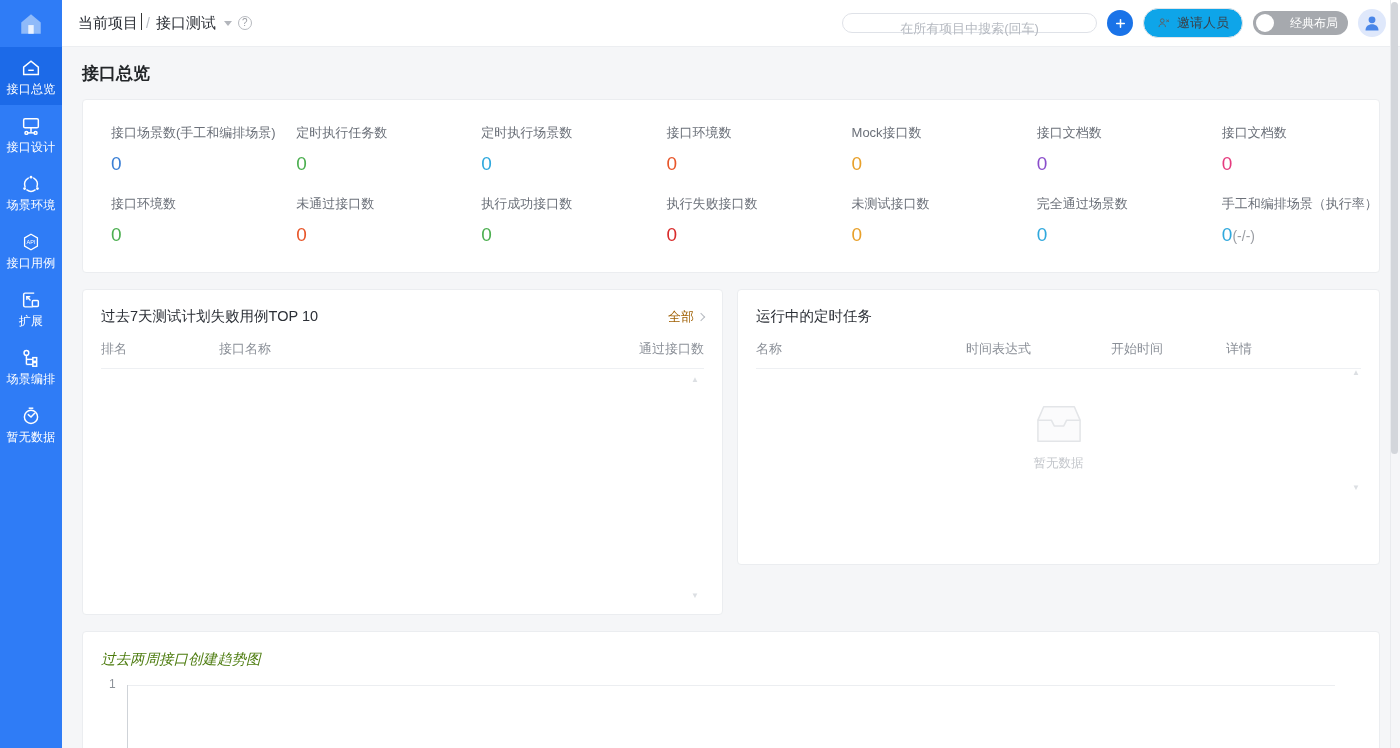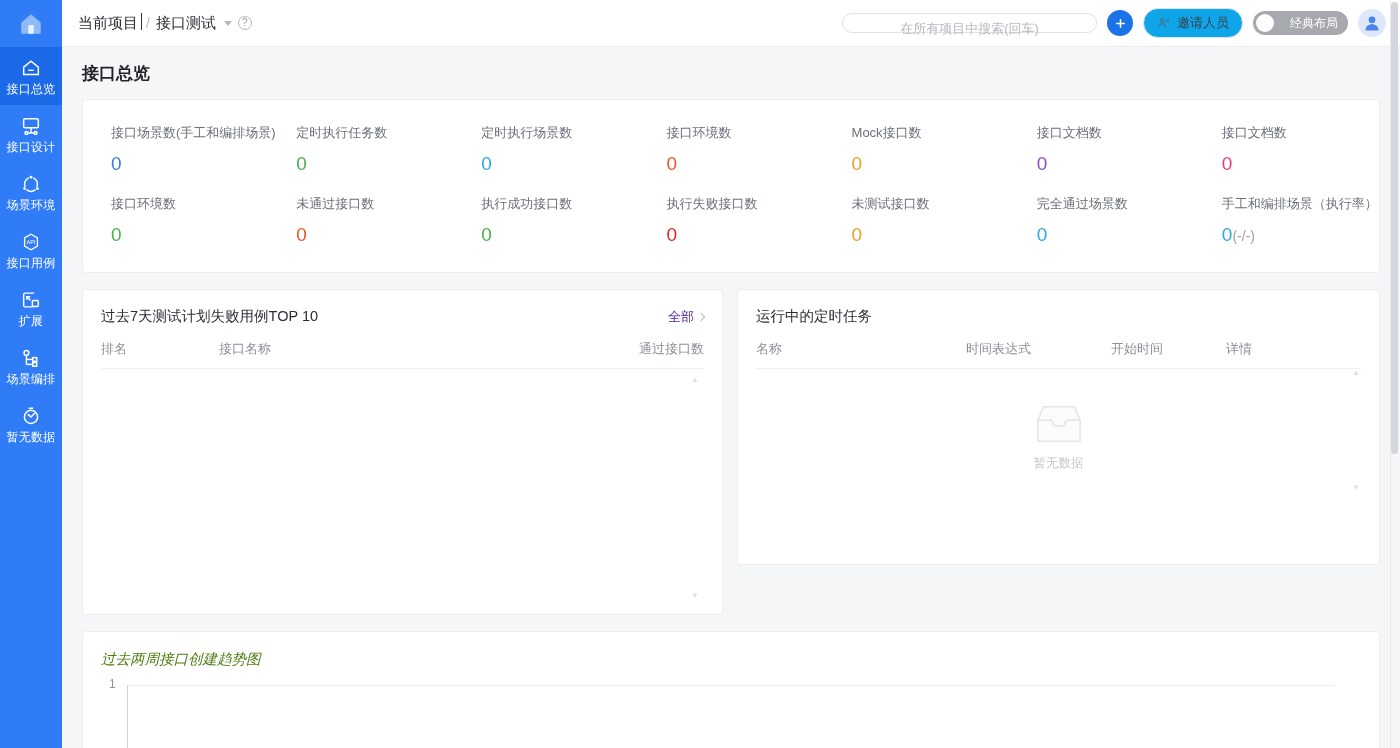--- a/index.html
+++ b/index.html
@@ -103,21 +103,21 @@
 
   
   .mid { display: flex; gap: 14px; margin-top: 16px; height: 326px; }
   .panel-left { flex: 0 0 641px; position: relative; overflow: hidden; }
   .panel-right { flex: 1 1 auto; position: relative; overflow: hidden; height: 276px; }
   .panel-head {
     display: flex; align-items: center; justify-content: space-between;
     padding: 17px 18px 0 18px;
   }
   .panel-title { font-size: 14.5px; color: #2b2f36; }
-  .all-link { display: flex; align-items: center; gap: 4px; font-size: 13px; color: #4c1d95; cursor: pointer; }
+  .all-link { display: flex; align-items: center; gap: 4px; font-size: 13px; color: #a16207; cursor: pointer; }
   .chev-r { width: 6px; height: 6px; border-top: 1.3px solid #b6bac1; border-right: 1.3px solid #b6bac1; transform: rotate(45deg); }
 
   .tbl-head { display: flex; padding: 14px 18px 10px 18px; font-size: 13px; color: #8b9098; }
   .tbl-head .th { white-space: nowrap; }
   .tbl-divider { height: 1px; background: #eef0f3; margin: 0 18px; }
 
   .scroll-hint { position: absolute; width: 10px; color: #dcdfe3; font-size: 8px; text-align: center; }
 
   .empty-state {
     display: flex; flex-direction: column; align-items: center; justify-content: flex-end;

